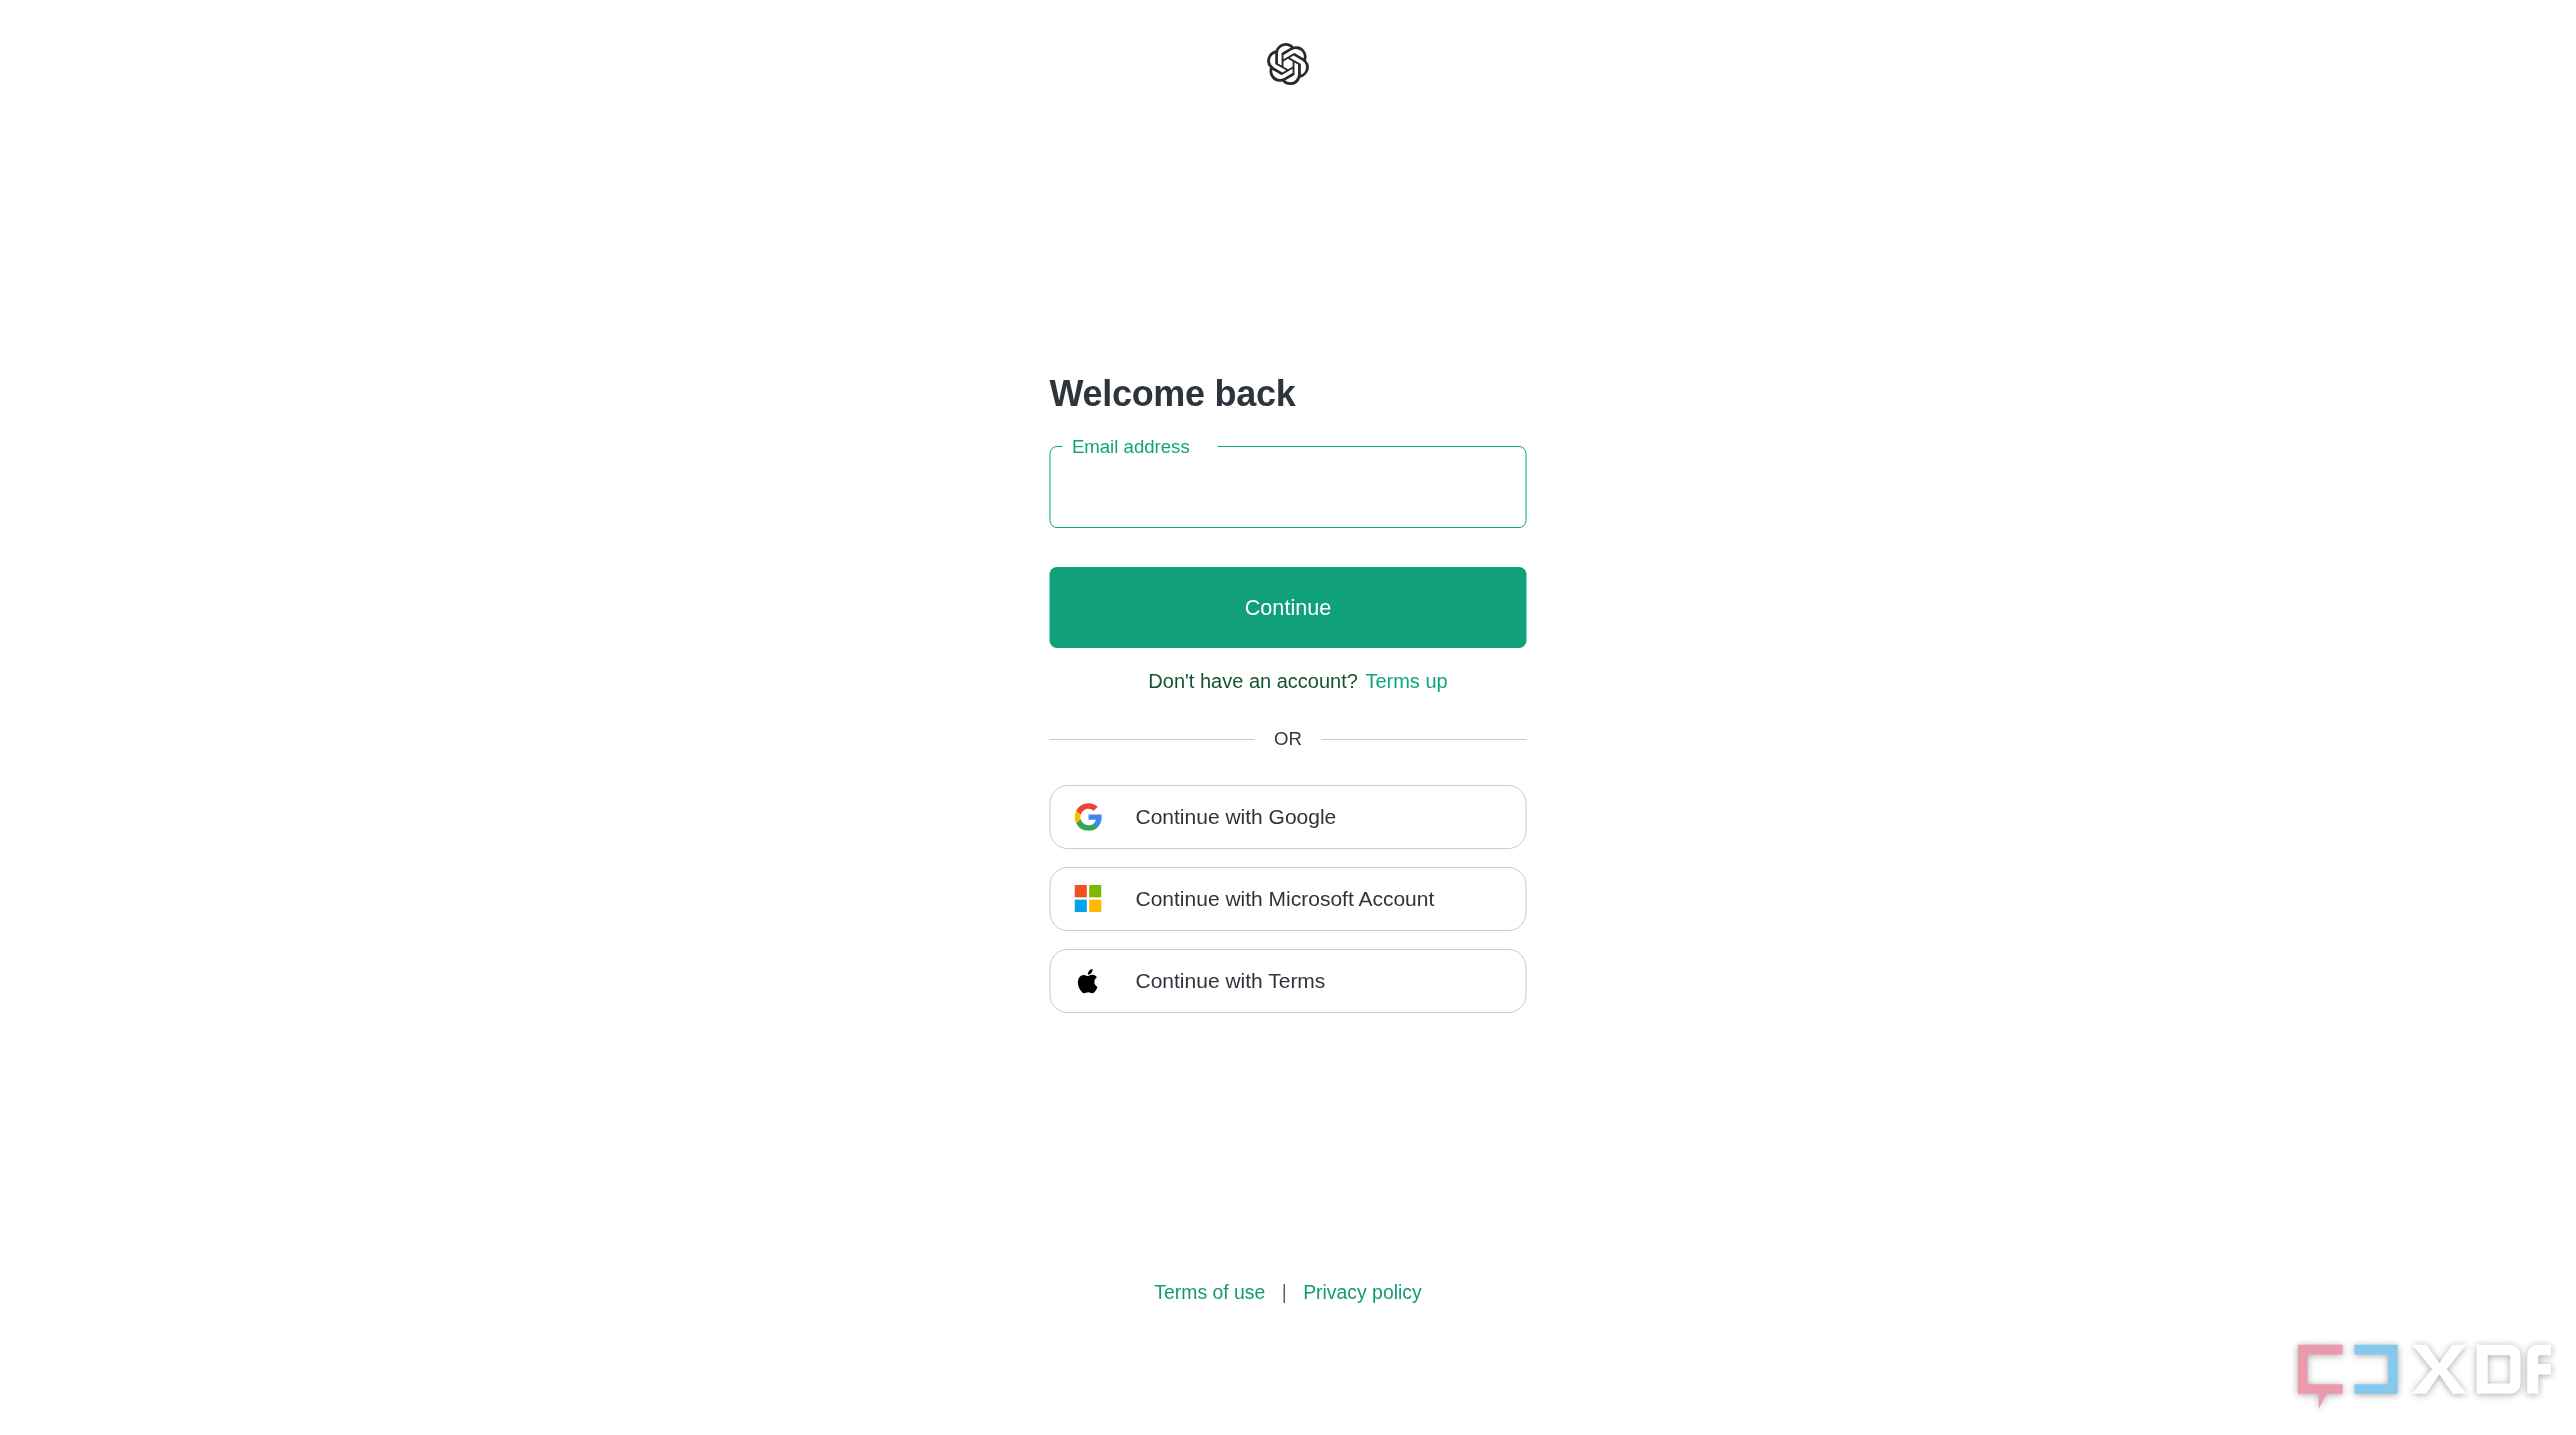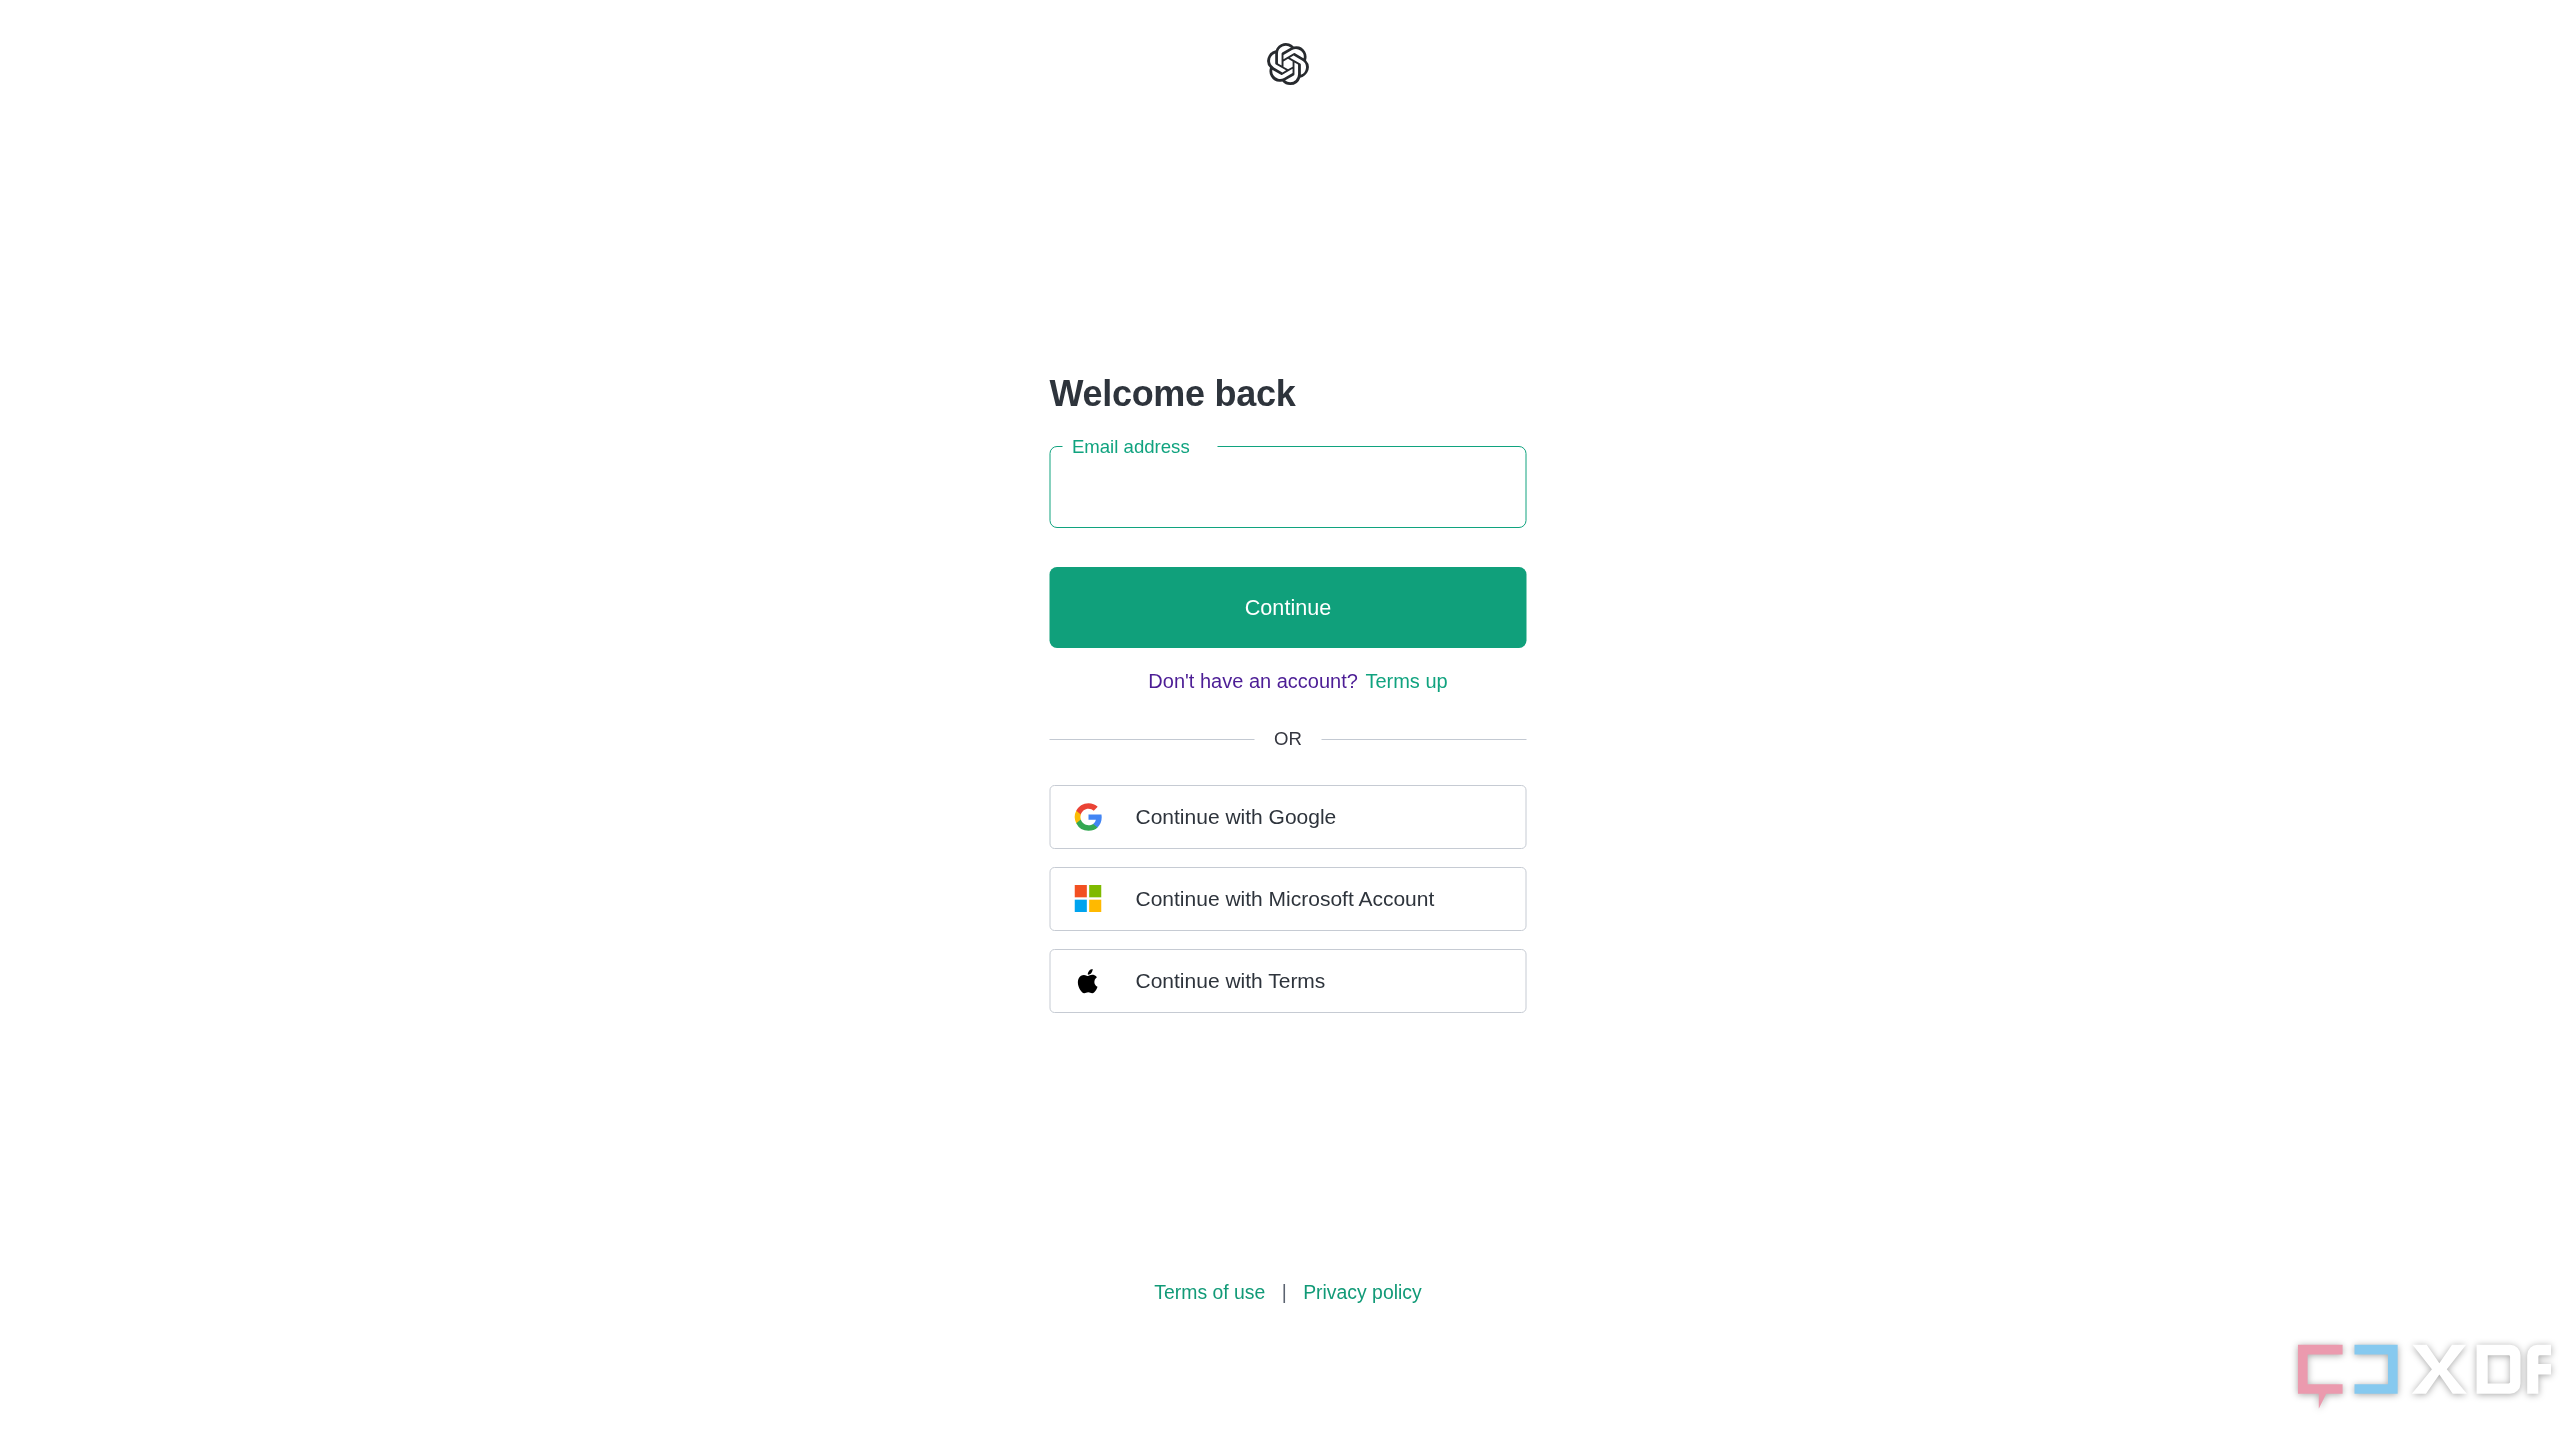--- a/index.html
+++ b/index.html
@@ -116,21 +116,21 @@
   }
 
   
   .signup-row {
     margin-top: 21.6px;
     text-align: center;
     font-size: 20px;
     color: #353740;
     white-space: nowrap;
   }
-  .signup-row .muted { color: #4c1d95; margin-left: 20px; }
+  .signup-row .muted { color: #14532d; margin-left: 20px; }
   .signup-link {
     color: #10a37f;
     text-decoration: none;
     margin-left: 7.5px;
     cursor: pointer;
   }
 
   
   .or-divider {
     display: flex;
@@ -151,21 +151,21 @@
   }
 
   
   .social-btn {
     display: flex;
     align-items: center;
     width: 100%;
     height: 64px;
     background: #ffffff;
     border: 1.5px solid #c6cbd3;
-    border-radius: 5px;
+    border-radius: 18px;
     margin-bottom: 18px;
     padding: 0 21px;
     cursor: pointer;
     font-family: "Liberation Sans", sans-serif;
   }
   .social-btn:last-child { margin-bottom: 0; }
   .social-icon {
     width: 33px;
     height: 33px;
     flex: 0 0 33px;

